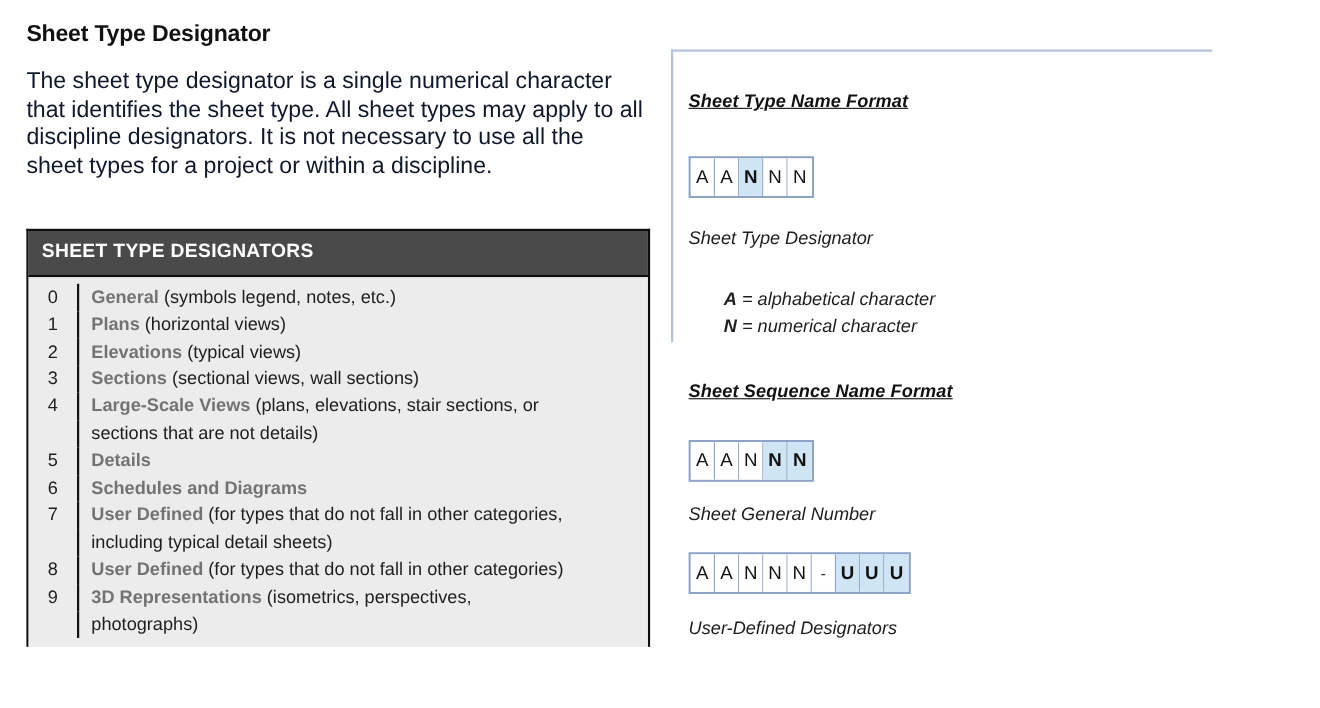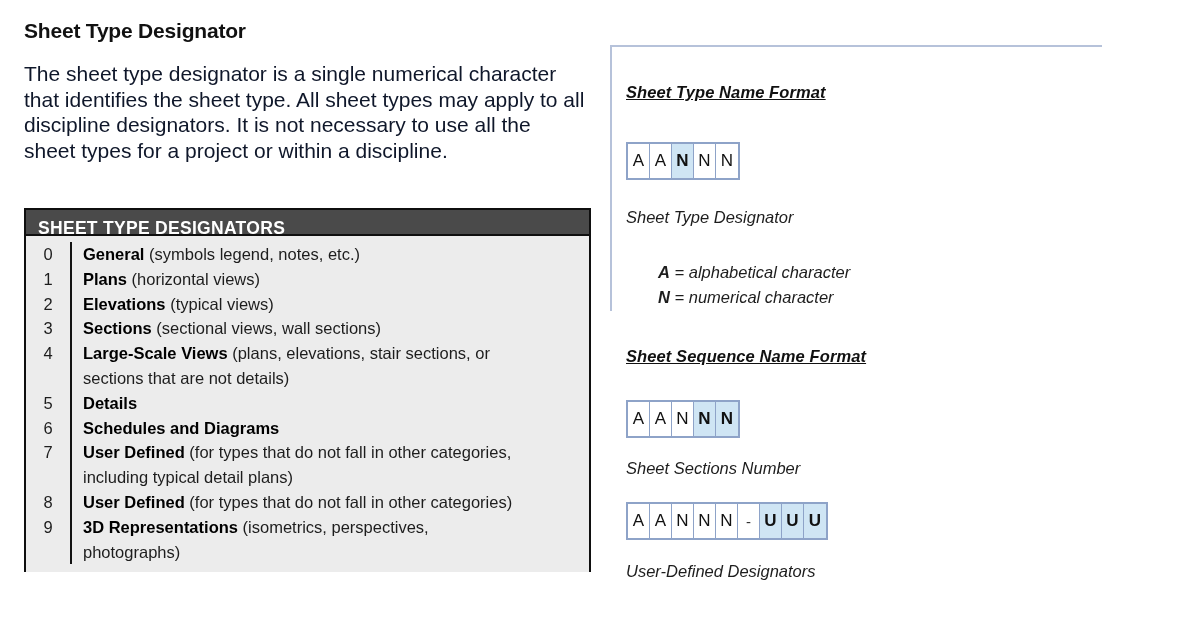--- a/index.html
+++ b/index.html
@@ -56,21 +56,21 @@
 
   #table-header {
     background: #4a4a4a;
     color: #ffffff;
     font-size: 17.5px;
     font-weight: bold;
     letter-spacing: 0.3px;
     padding: 8px 14px 9px 12px;
     border-bottom: 2px solid #0f0f0f;
     box-sizing: border-box;
-    height: 26px;
+    height: 42px;
     line-height: 21px;
   }
 
   #table-body {
     padding: 6px 0 8px 0;
     background: #ececec;
   }
 
   .t-row {
     display: flex;
@@ -90,21 +90,21 @@
     border-left: 2px solid #131313;
     padding-left: 11px;
     font-size: 16.5px;
     line-height: 24.8px;
     color: #1d1d1d;
     min-height: 24.8px;
     box-sizing: border-box;
   }
   .t-desc b {
     font-weight: bold;
-    color: #000000;
+    color: #737373;
   }
   .t-cont .t-num { visibility: hidden; }
 
   
   #right-panel {
     position: absolute;
     left: 610px;
     top: 45px;
     width: 492px;
     height: 266px;
@@ -227,21 +227,21 @@
       <div class="t-row">
         <div class="t-num">6</div>
         <div class="t-desc"><b>Schedules and Diagrams</b><span></span></div>
       </div>
       <div class="t-row">
         <div class="t-num">7</div>
         <div class="t-desc"><b>User Defined</b><span> (for types that do not fall in other categories,</span></div>
       </div>
       <div class="t-row t-cont">
         <div class="t-num">7</div>
-        <div class="t-desc">including typical detail plans)</div>
+        <div class="t-desc">including typical detail sheets)</div>
       </div>
       <div class="t-row">
         <div class="t-num">8</div>
         <div class="t-desc"><b>User Defined</b><span> (for types that do not fall in other categories)</span></div>
       </div>
       <div class="t-row">
         <div class="t-num">9</div>
         <div class="t-desc"><b>3D Representations</b><span> (isometrics, perspectives,</span></div>
       </div>
       <div class="t-row t-cont">
@@ -283,21 +283,21 @@
   <div id="seq-boxes">
     <div class="box-group">
         <div class="box-cell">A</div>
         <div class="box-cell">A</div>
         <div class="box-cell">N</div>
         <div class="box-cell hl">N</div>
         <div class="box-cell hl">N</div>
       </div>
   </div>
 
-  <div id="seq-caption" class="fmt-caption">Sheet Sections Number</div>
+  <div id="seq-caption" class="fmt-caption">Sheet General Number</div>
 
   <div id="udd-boxes">
     <div class="box-group">
         <div class="box-cell">A</div>
         <div class="box-cell">A</div>
         <div class="box-cell">N</div>
         <div class="box-cell">N</div>
         <div class="box-cell">N</div>
         <div class="box-cell dash">-</div>
         <div class="box-cell hl">U</div>

